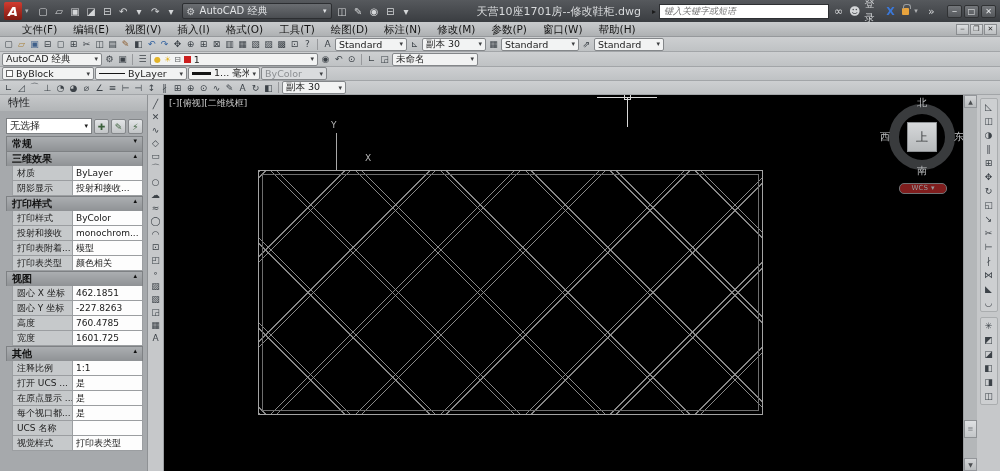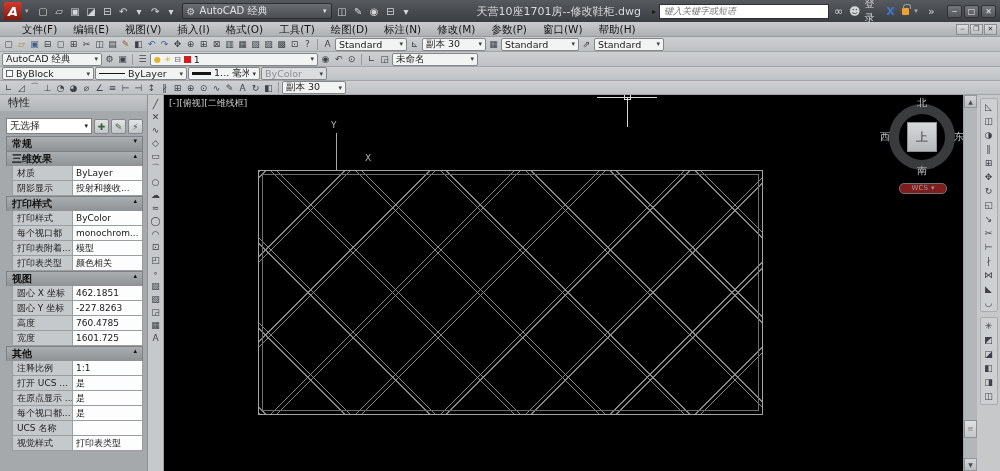--- a/index.html
+++ b/index.html
@@ -340,21 +340,21 @@
             </div>
             <div class="sec-h">
               <span>打印样式</span>
               <span class="arr">▴</span>
             </div>
             <div class="prow">
               <span class="k">打印样式</span>
               <span class="v">ByColor</span>
             </div>
             <div class="prow">
-              <span class="k">每个视口都</span>
+              <span class="k">投射和接收</span>
               <span class="v">monochrom...</span>
             </div>
             <div class="prow">
               <span class="k">打印表附着...</span>
               <span class="v">模型</span>
             </div>
             <div class="prow">
               <span class="k">打印表类型</span>
               <span class="v">颜色相关</span>
             </div>

